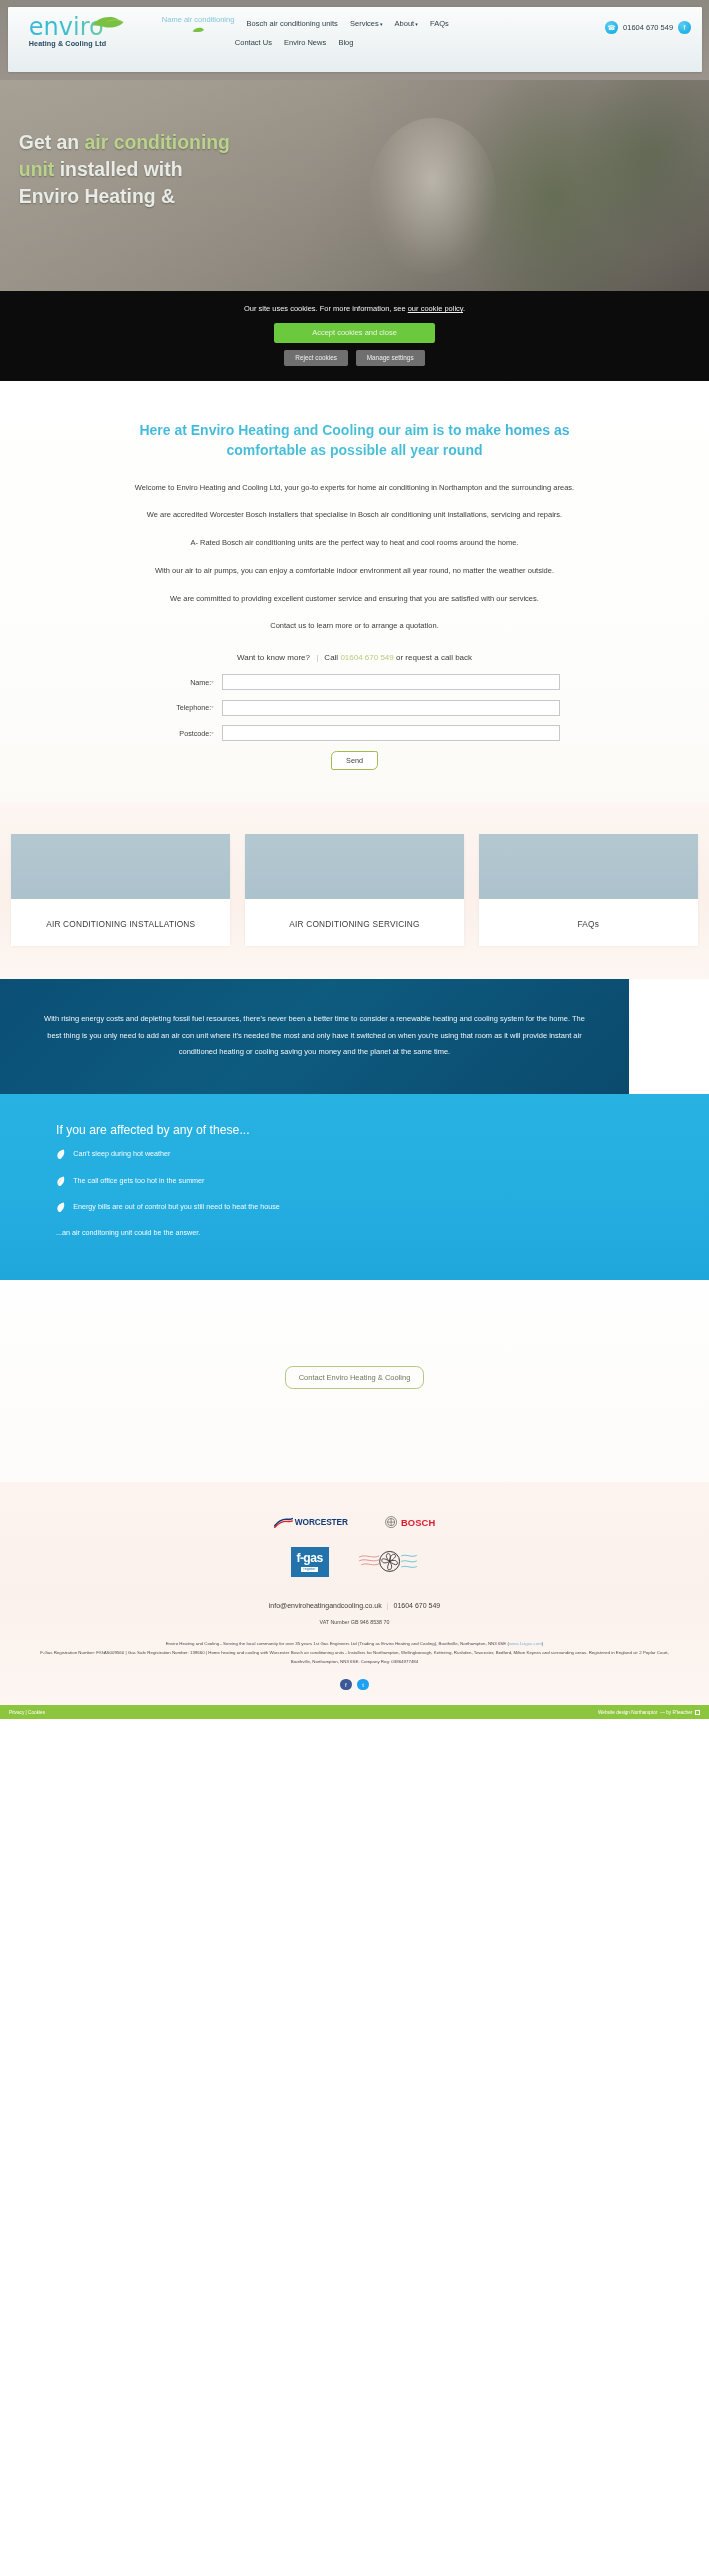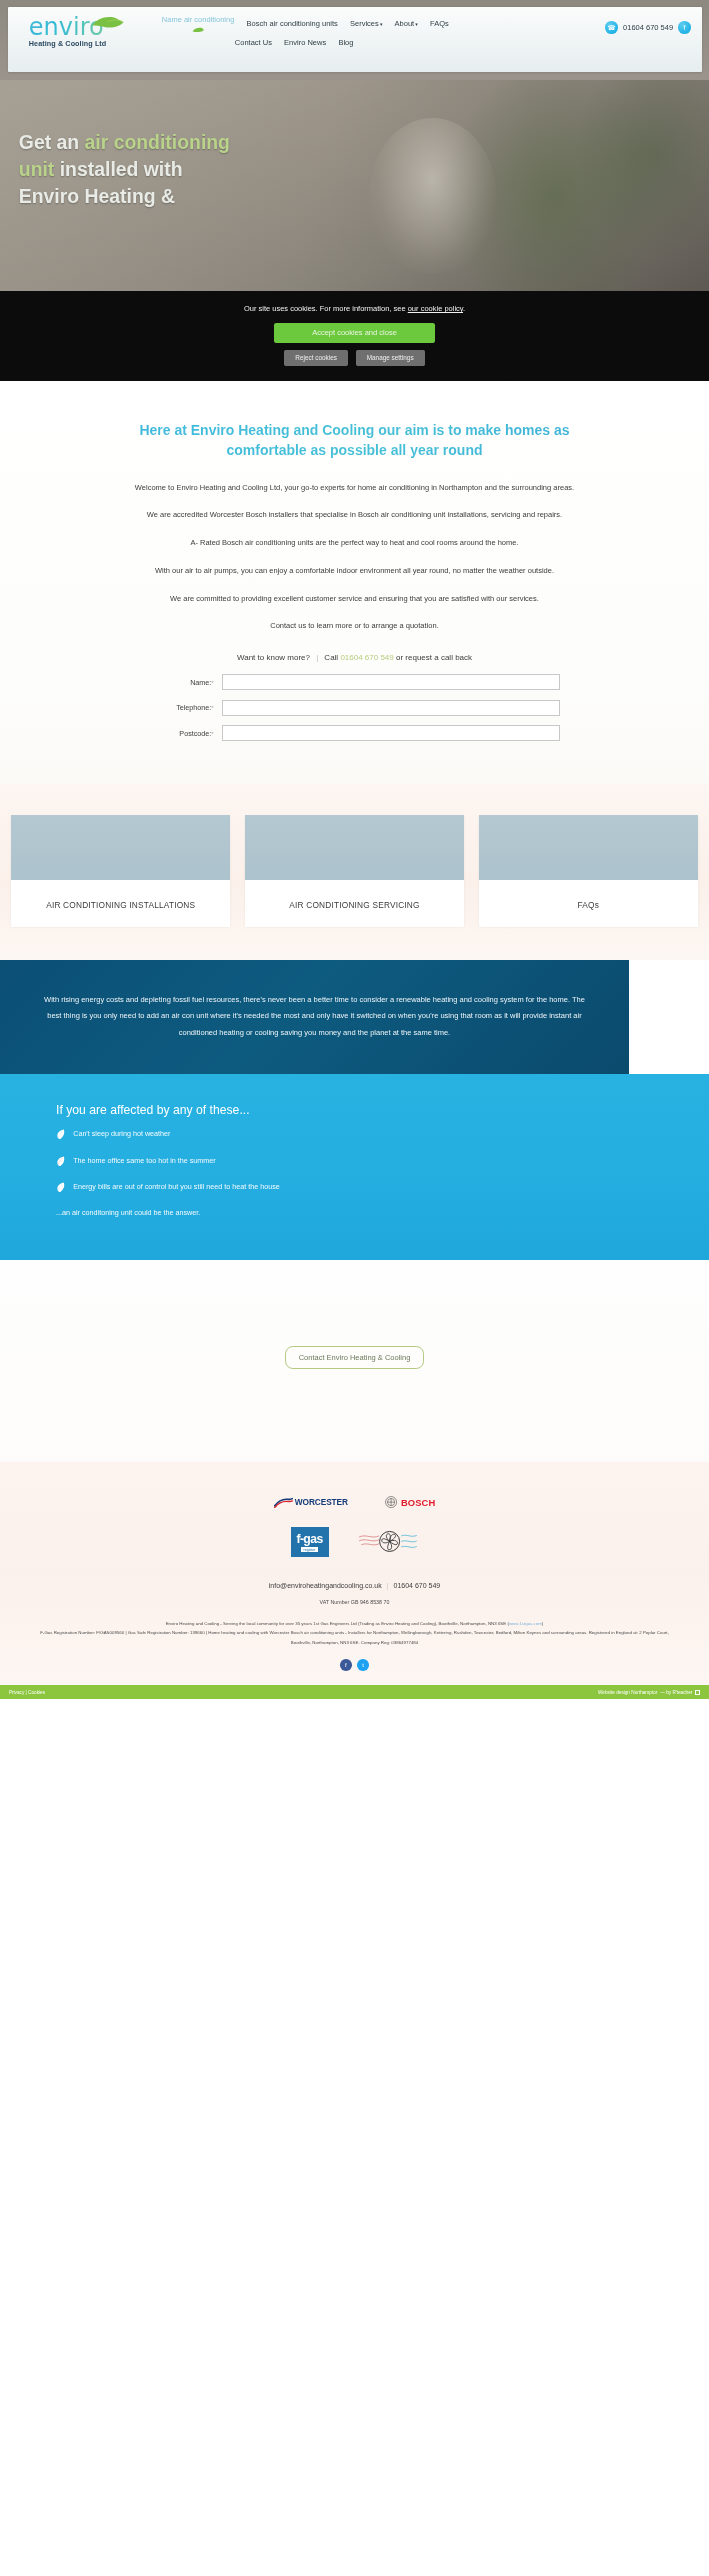--- a/index.html
+++ b/index.html
@@ -523,20 +523,23 @@
         <input class="form-input" type="text" placeholder="" style="">
       </div>
       <div class="form-row">
         <label class="form-label"><span>Telephone:</span><span class="req">*</span></label>
         <input class="form-input" type="text" placeholder="" style="">
       </div>
       <div class="form-row">
         <label class="form-label"><span>Postcode:</span><span class="req">*</span></label>
         <input class="form-input" type="text" placeholder="" style="">
       </div>
+      <div class="form-send-row">
+        <button type="button" class="btn-send">Send</button>
+      </div>
     </form>
   </div>
 </div>
 
 <div class="cards-section">
   <div class="cards-row">
     <div class="card">
       <div class="card-img"></div>
       <div class="card-title">AIR CONDITIONING INSTALLATIONS</div>
     </div>
@@ -565,21 +568,21 @@
         <path d="M12 3 C8 7, 5 12, 4 16" stroke="#c8e8f5" stroke-width="1" fill="none"></path>
       </svg>
       <span>Can't sleep during hot weather</span>
     </div>
 
     <div class="blue-item">
       <svg class="blue-leaf" viewBox="0 0 17 19">
         <path d="M14 1 C5 3, 1 9, 3 15 C4 18, 7 19, 9 17 C15 12, 16 6, 14 1 Z" fill="#ffffff"></path>
         <path d="M12 3 C8 7, 5 12, 4 16" stroke="#e3b6b6" stroke-width="1" fill="none"></path>
       </svg>
-      <span>The home office same too hot in the summer</span>
+      <span>The call office gets too hot in the summer</span>
     </div>
 
     <div class="blue-item">
       <svg class="blue-leaf" viewBox="0 0 17 19">
         <path d="M14 1 C5 3, 1 9, 3 15 C4 18, 7 19, 9 17 C15 12, 16 6, 14 1 Z" fill="#ffffff"></path>
         <path d="M12 3 C8 7, 5 12, 4 16" stroke="#c8e8f5" stroke-width="1" fill="none"></path>
       </svg>
       <span>Energy bills are out of control but you still need to heat the house</span>
     </div>
 

